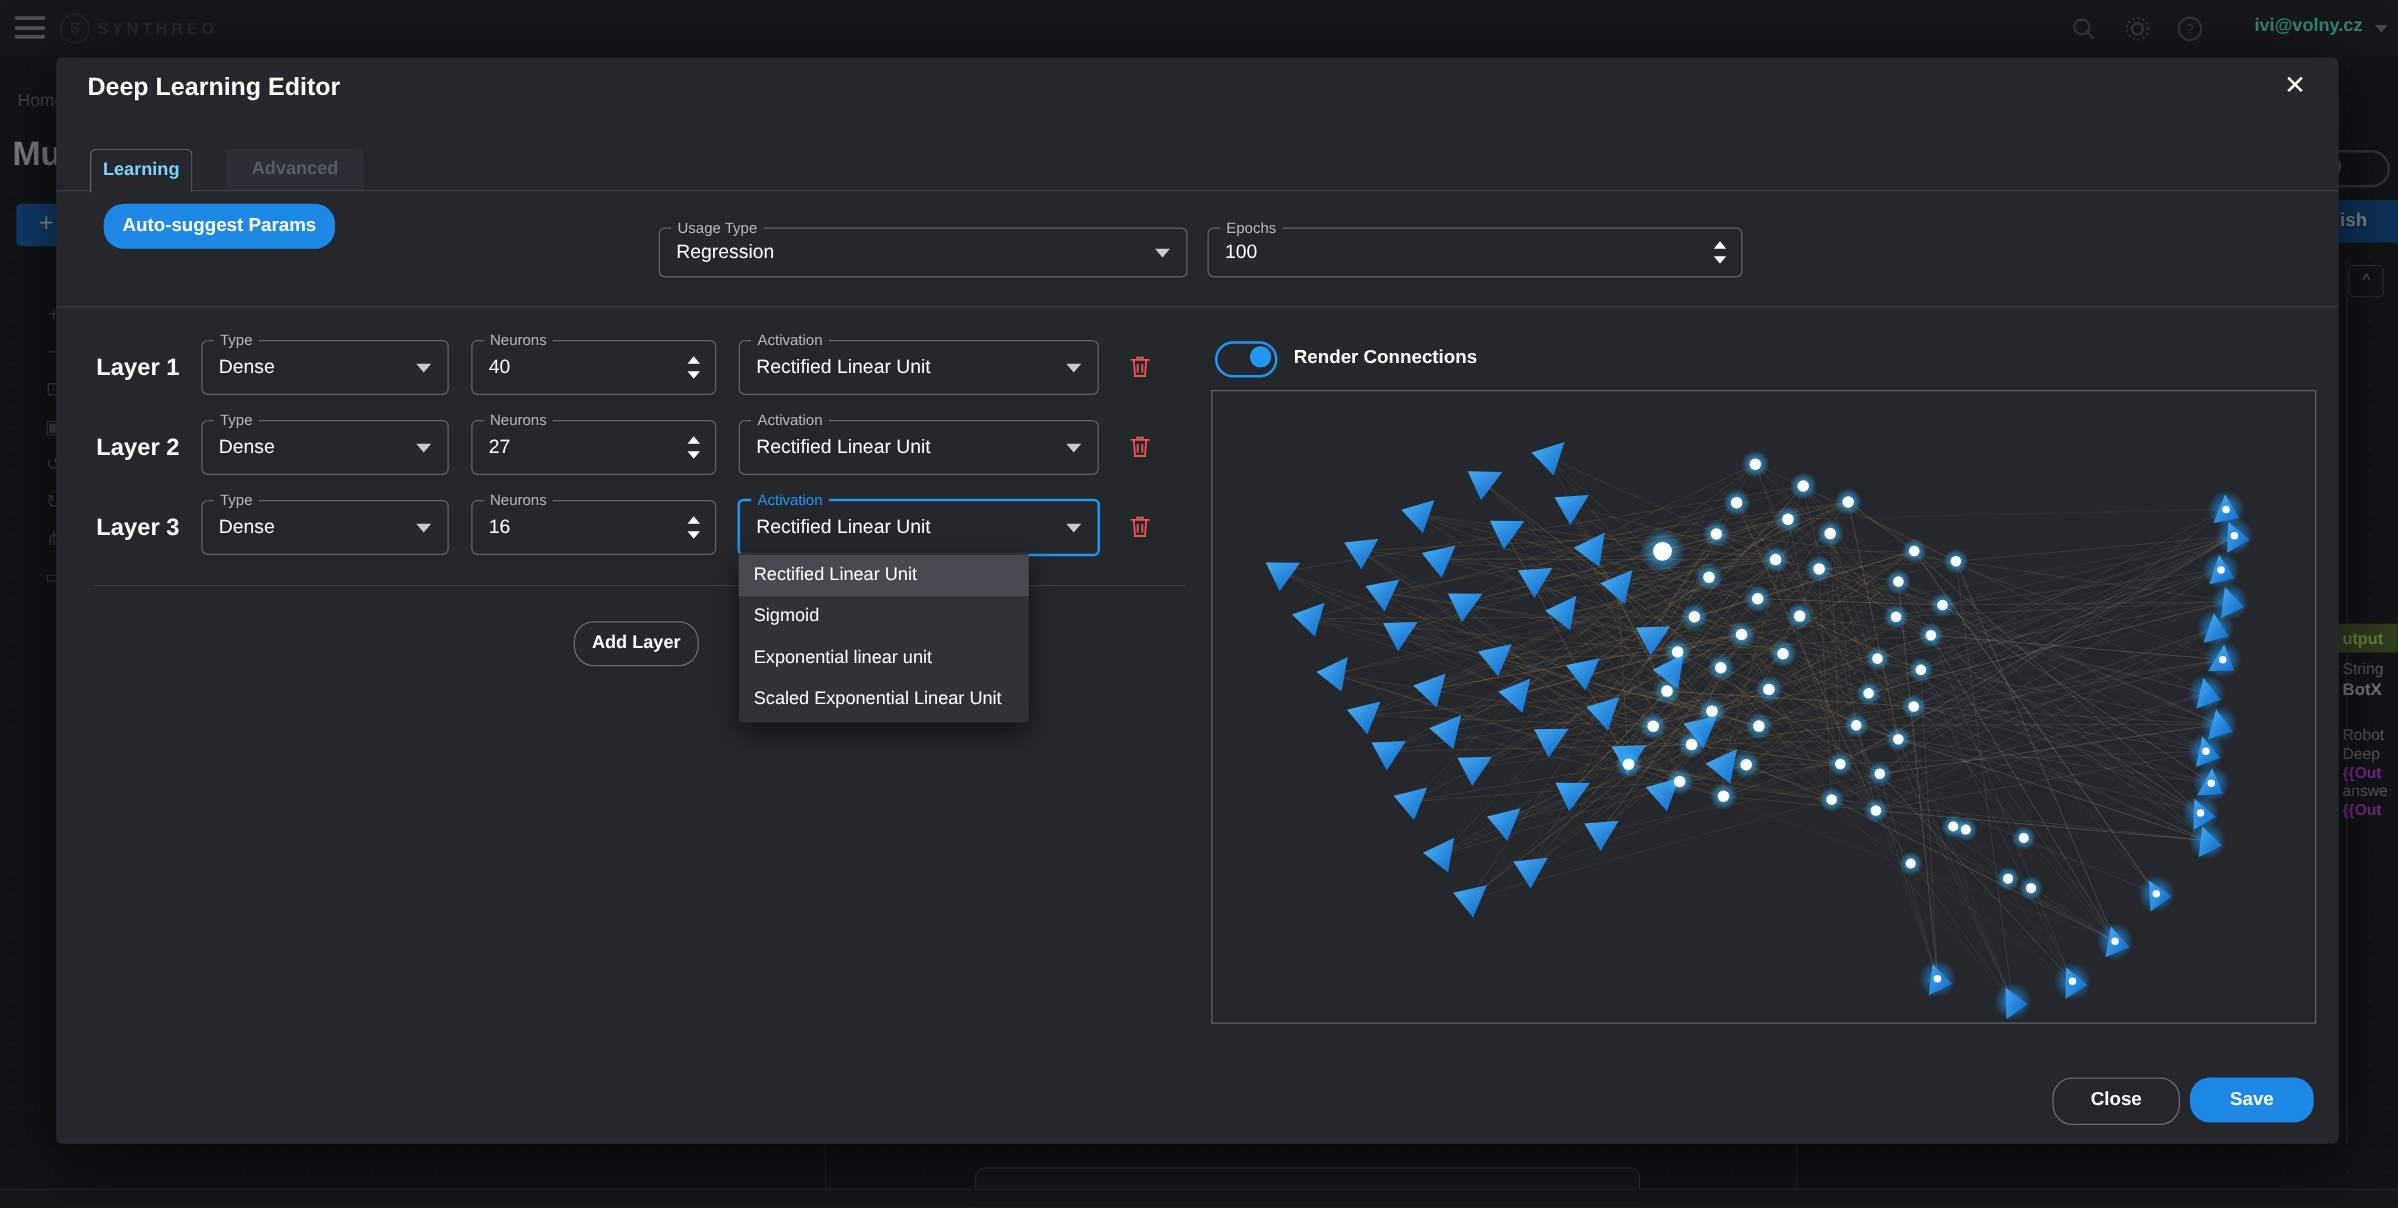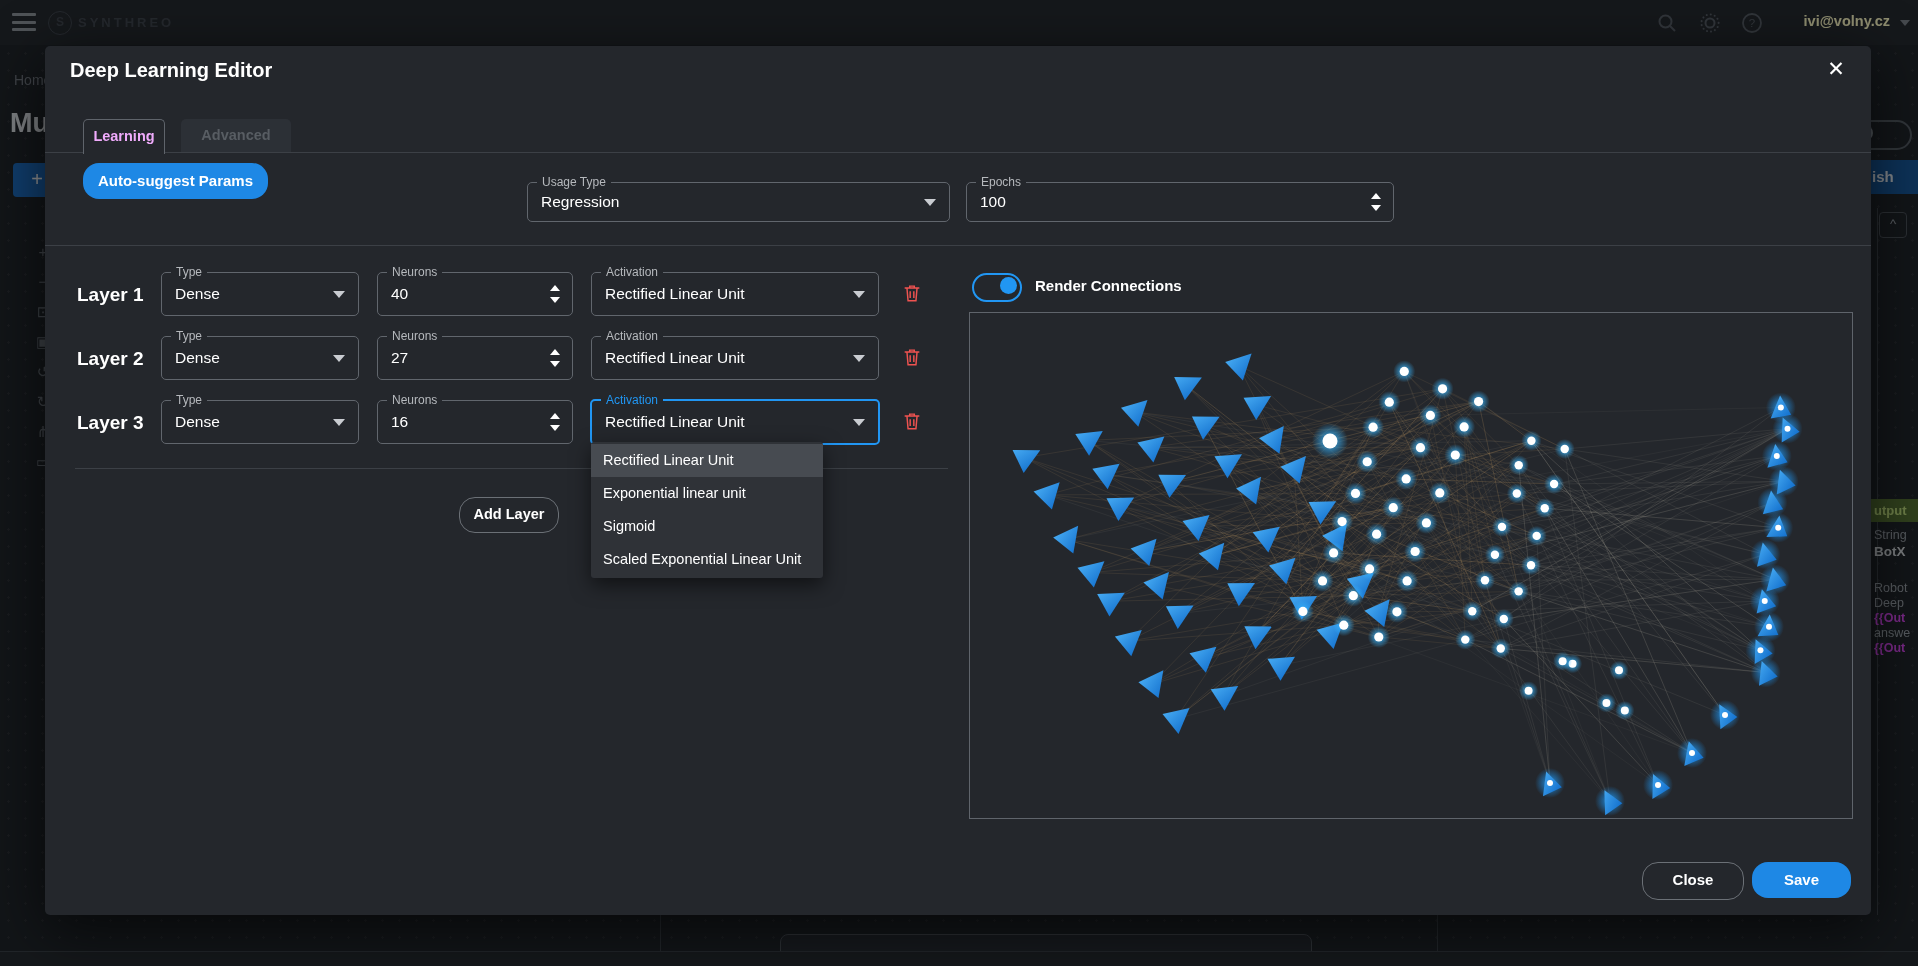--- a/index.html
+++ b/index.html
@@ -8,21 +8,21 @@
        -webkit-font-smoothing:antialiased;}
   
   .topbar{position:absolute;left:0;top:0;width:100%;height:45px;background:#24272b;z-index:0;}
   .hamburger{position:absolute;left:12px;top:13px;width:24px;height:18px;display:flex;flex-direction:column;justify-content:space-between;}
   .hamburger i{display:block;height:3px;background:#8d9298;border-radius:1px;}
   .brand-logo{position:absolute;left:48px;top:11px;width:22px;height:22px;border:1.5px solid #3e434a;border-radius:50%;
               color:#3e434a;font-size:12px;line-height:20px;text-align:center;font-weight:bold;}
   .brand-text{position:absolute;left:78px;top:15px;font-size:13px;letter-spacing:3px;color:#3f444b;font-weight:bold;}
   .tb-icon{position:absolute;top:11px;width:24px;height:24px;color:#565c63;}
   .tb-icon svg{width:100%;height:100%;}
-  .user-chip{position:absolute;right:28px;top:13px;color:#fef9c3;font-size:14.5px;font-weight:bold;}
+  .user-chip{position:absolute;right:28px;top:13px;color:#5eead4;font-size:14.5px;font-weight:bold;}
   .user-caret{position:absolute;right:8px;top:20px;width:0;height:0;border-left:5px solid transparent;border-right:5px solid transparent;border-top:6px solid #7a8086;}
   .bg-canvas{position:absolute;left:0;top:45px;width:1918px;height:906px;
      background-image:radial-gradient(rgba(255,255,255,.055) 1px, transparent 1.3px);
      background-size:17px 17px;z-index:0;}
   .bg-breadcrumb{position:absolute;left:14px;top:72px;font-size:14px;color:#70757c;z-index:0;}
   .bg-heading{position:absolute;left:10px;top:108px;font-size:27px;font-weight:bold;color:#dfe2e6;z-index:0;}
   .bg-addbtn{position:absolute;left:13px;top:163px;width:48px;height:34px;background:#1a6bbd;border-radius:4px;color:#fff;
              font-size:20px;line-height:32px;text-align:center;z-index:0;}
   .bg-tool{position:absolute;left:30px;width:26px;height:24px;color:#6a7077;font-size:15px;text-align:center;line-height:24px;z-index:0;}
   .bg-toggle{position:absolute;left:1852px;top:120px;width:56px;height:26px;border:2px solid #555b62;border-radius:15px;z-index:0;}
@@ -40,21 +40,21 @@
   .bg-frag-btn{position:absolute;left:780px;top:934px;width:530px;height:40px;border:1px solid #4b5057;border-radius:8px;background:#26292e;z-index:0;}
   .bg-bottombar{position:absolute;left:0;top:951px;width:1918px;height:15px;background:#24272b;border-top:1px solid #3a3e44;z-index:0;}
   .backdrop{position:absolute;left:0;top:0;width:1918px;height:966px;background:rgba(4,6,9,.45);z-index:1;}
   
   .modal{position:absolute;left:45px;top:46px;width:1826px;height:869px;background:#24272c;border-radius:5px;
          box-shadow:0 14px 60px rgba(0,0,0,.65);z-index:2;color:#fff;}
   .modal-title{position:absolute;left:25px;top:13px;font-size:20px;font-weight:bold;}
   .modal-close{position:absolute;right:20px;top:8px;font-size:21px;color:#fff;width:30px;height:30px;text-align:center;line-height:30px;cursor:pointer;}
   .tabs-line{position:absolute;left:0;top:106px;width:100%;height:1px;background:#3c4046;}
   .tab{position:absolute;top:73px;height:33px;font-size:14.5px;font-weight:bold;text-align:center;line-height:33px;}
-  .tab-active{left:38px;width:80px;background:#24272c;border:1px solid #5f646b;border-bottom:none;border-radius:5px 5px 0 0;height:34px;color:#f0abfc;}
+  .tab-active{left:27px;width:80px;background:#24272c;border:1px solid #5f646b;border-bottom:none;border-radius:5px 5px 0 0;height:34px;color:#7dd3fc;}
   .tab-inactive{left:136px;width:110px;background:#2c3036;border-radius:5px 5px 0 0;color:#585d63;}
   .btn{border-radius:16px;font-weight:bold;text-align:center;cursor:pointer;}
   .btn-primary{background:#1e88e5;color:#fff;border:none;}
   .btn-outline{background:transparent;color:#fff;border:1px solid #6b7076;}
   .autosuggest{position:absolute;left:38px;top:117px;width:185px;height:36px;font-size:15px;line-height:36px;}
   .field{position:absolute;border:1px solid #61666d;border-radius:5px;}
   .flabel{position:absolute;top:-8px;left:9px;background:#24272c;padding:0 5px;font-size:12px;color:#b6b9bd;white-space:nowrap;}
   .fvalue{position:absolute;left:13px;top:50%;transform:translateY(-50%);font-size:15.5px;color:#fff;white-space:nowrap;}
   .fcaret{position:absolute;right:13px;top:50%;margin-top:-3px;width:0;height:0;border-left:6px solid transparent;border-right:6px solid transparent;border-top:7px solid #c9ccd1;}
   .spin{position:absolute;right:12px;top:50%;transform:translateY(-50%);display:flex;flex-direction:column;gap:6px;align-items:center;}
@@ -251,22 +251,22 @@
     <div class="trash" style="top:364px;">
       <svg viewBox="0 0 24 24">
           <path fill="none" stroke="#ef5350" stroke-width="1.6" d="M4 6.5h16M9.5 6.5V4.5h5v2M6.5 6.5l1.2 14h8.6l1.2-14M10 10v7.5M14 10v7.5"></path>
         </svg>
     </div>
 
     <div class="divider" style="left:30px;top:422px;width:873px;"></div>
 
     <div class="menu">
       <div class="menu-item selected">Rectified Linear Unit</div>
+      <div class="menu-item">Sigmoid</div>
       <div class="menu-item">Exponential linear unit</div>
-      <div class="menu-item">Sigmoid</div>
       <div class="menu-item">Scaled Exponential Linear Unit</div>
     </div>
 
     <div class="btn btn-outline addlayer">Add Layer</div>
 
     <div class="toggle on">
         <span class="knob"></span>
       </div>
     <div class="toggle-label">Render Connections</div>
 

